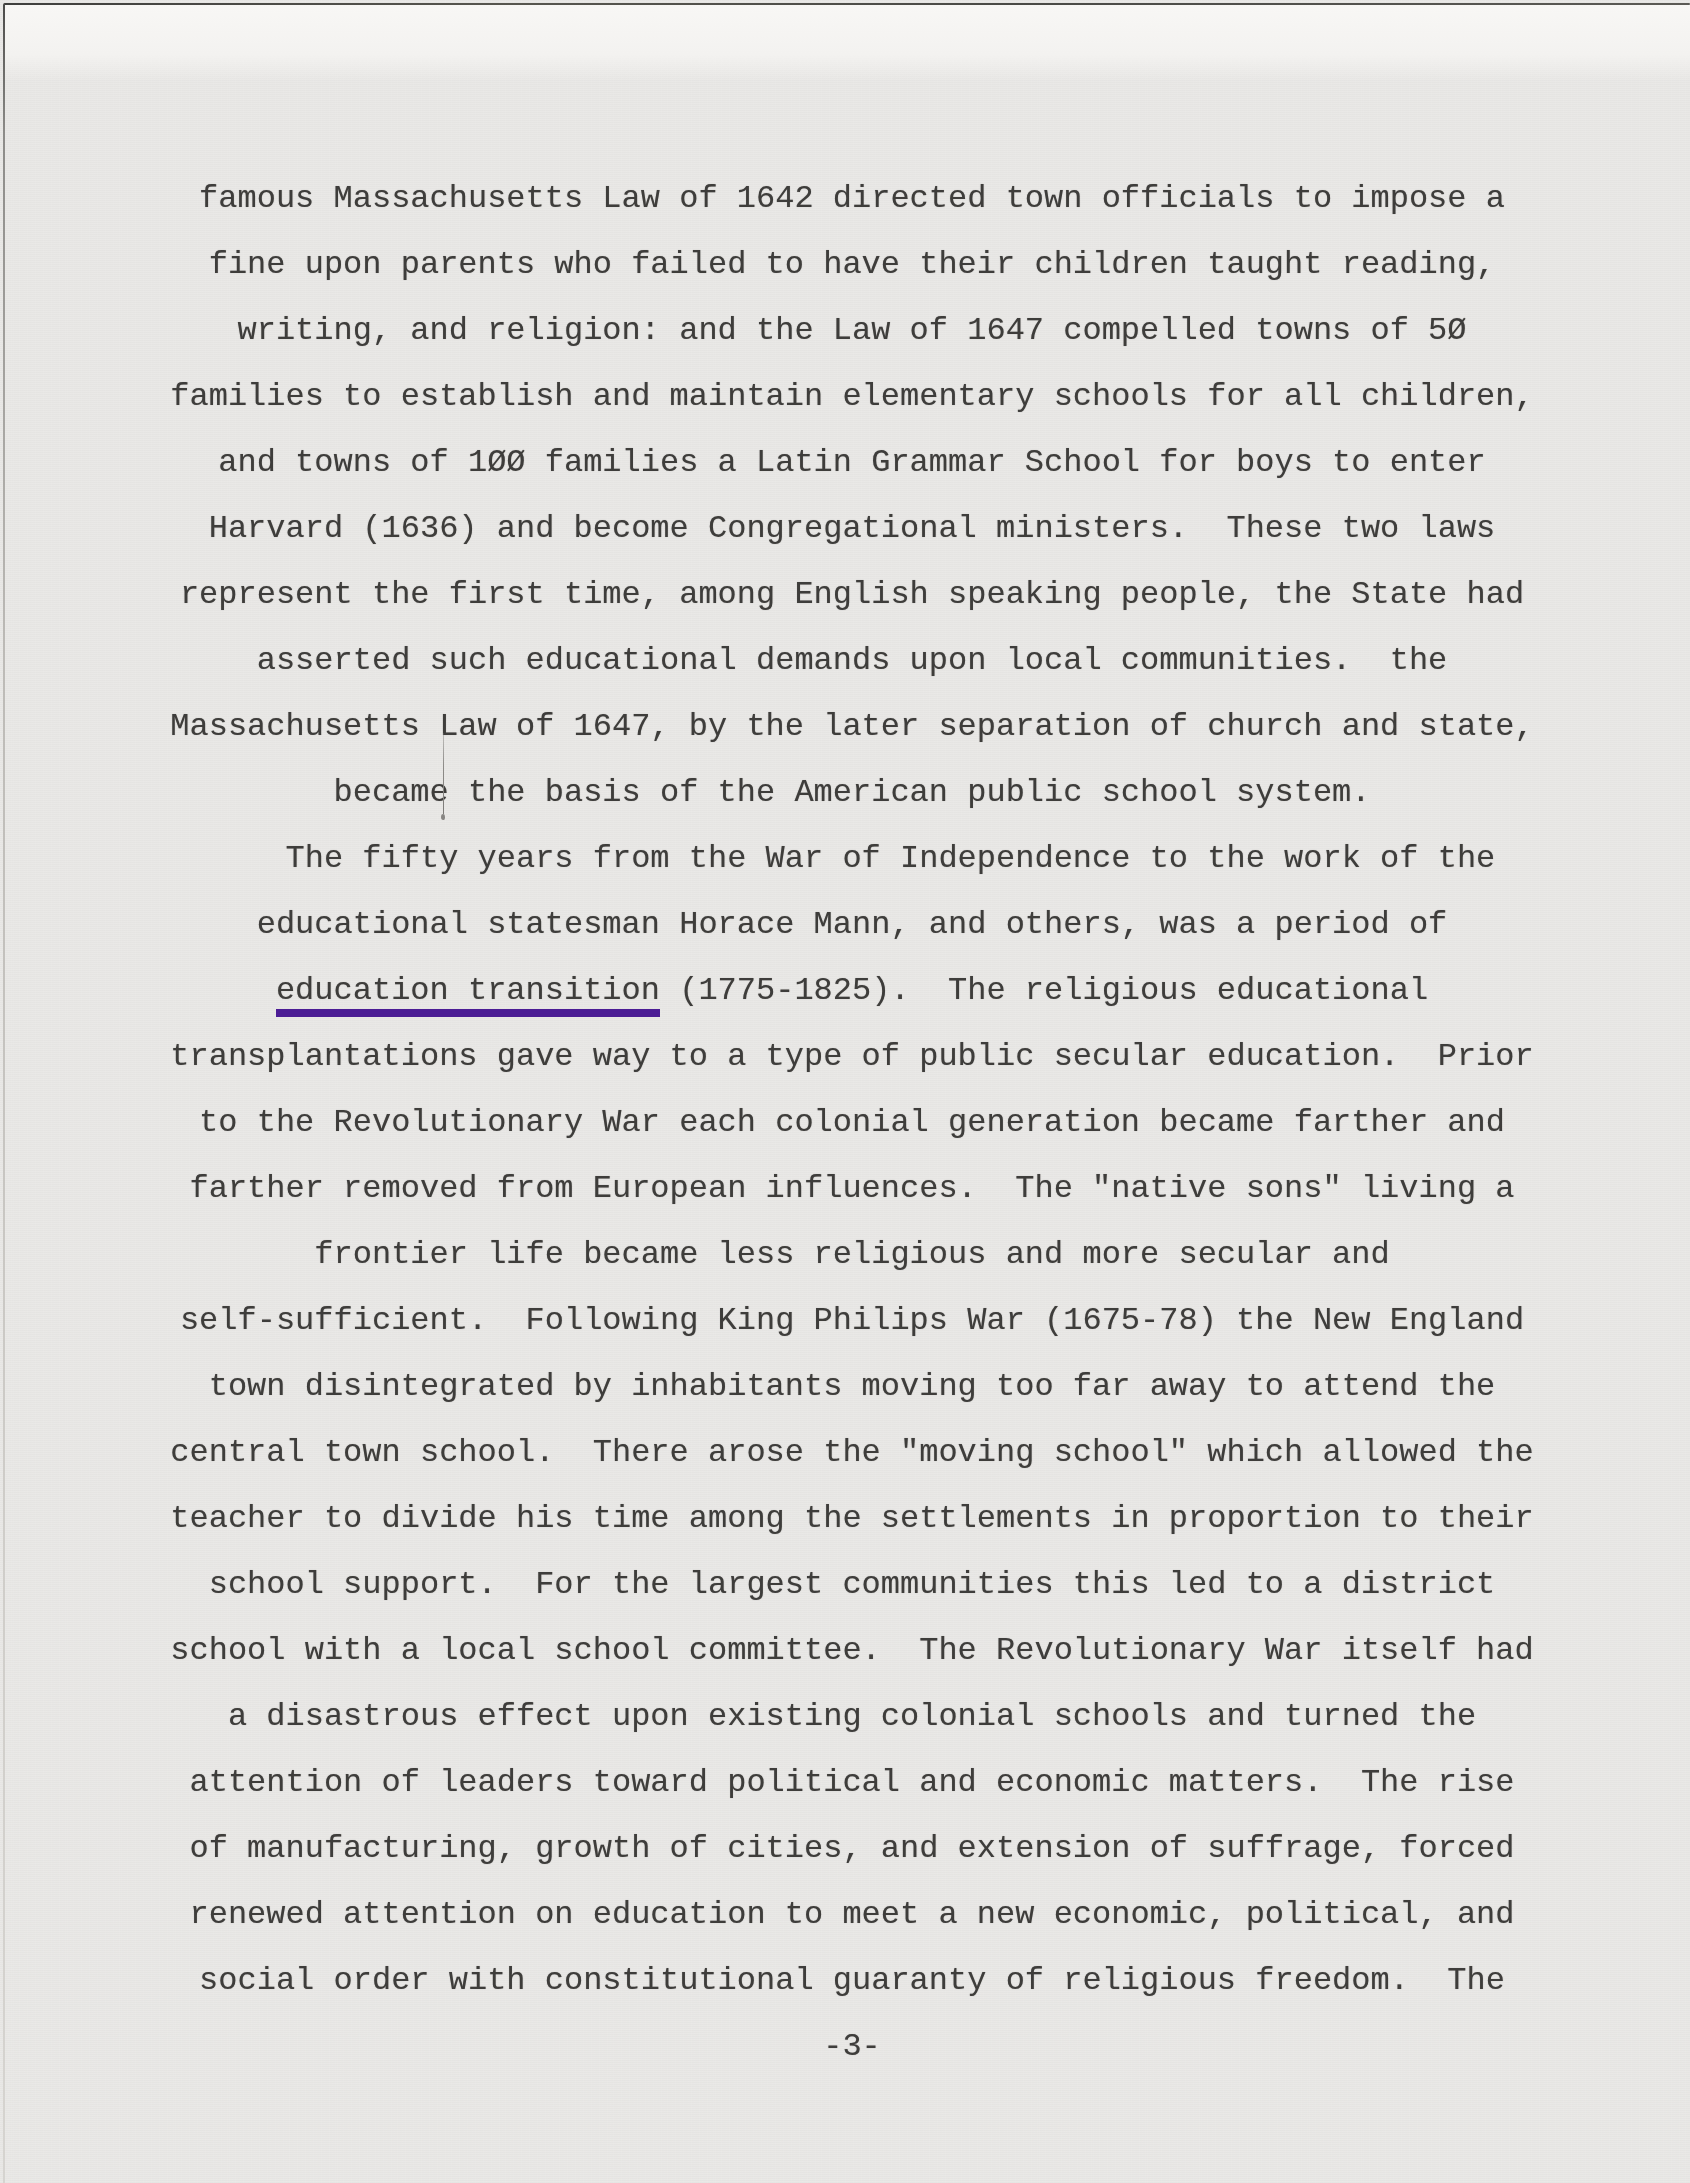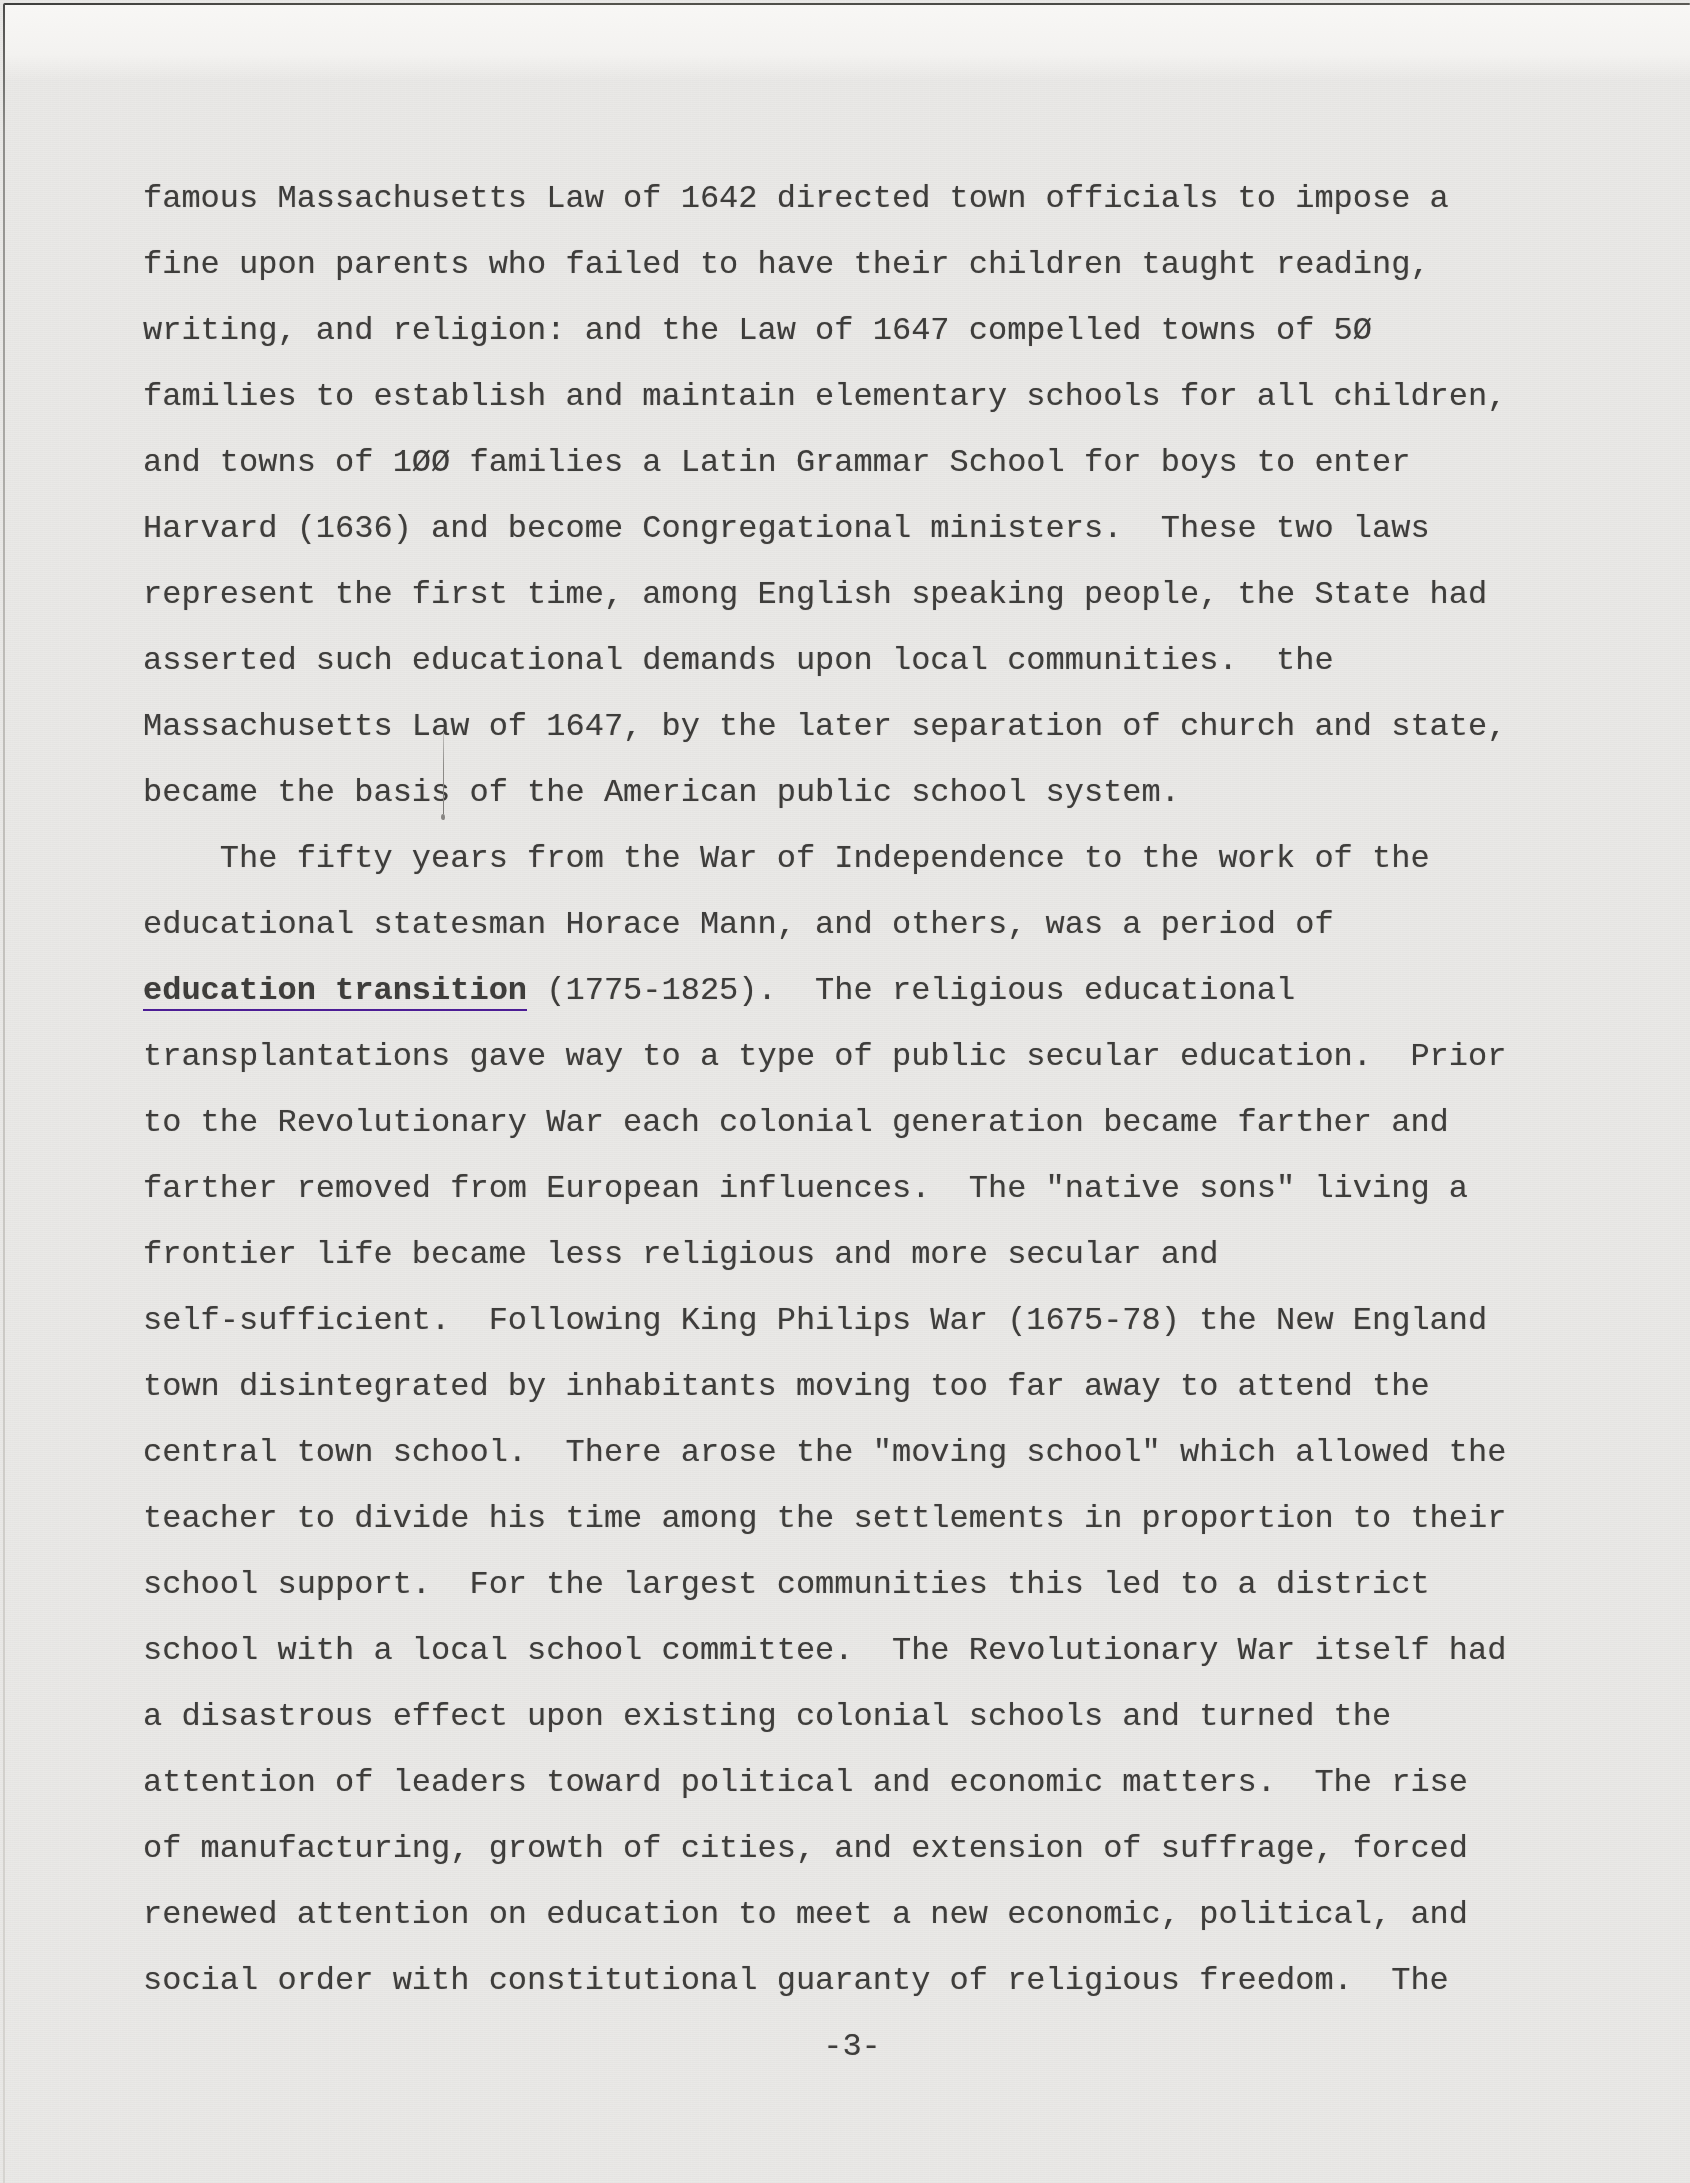--- a/index.html
+++ b/index.html
@@ -58,23 +58,23 @@
     position: absolute;
     top: 166px;
     left: 143px;
     width: 1418px;
     font-size: 32px;
     line-height: 66px;
     color: #3e3d3b;
     text-shadow: 0 0 1px rgba(62,61,59,0.38);
     white-space: pre;
   }
-  .line { height: 66px; }
+  .line { height: 66px; text-align: center; }
   .line.center { text-align: center; white-space: normal; }
-  .u { border-bottom: 2px solid #4c1d95; font-weight: bold; }
+  .u { border-bottom: 8px solid #4c1d95; }
   
   .artifact-vline {
     position: absolute;
     left: 443px;
     top: 733px;
     width: 1.3px;
     height: 81px;
     background: linear-gradient(180deg, rgba(120,118,115,0.35) 0%, #8e8c89 40%, #7d7b78 100%);
   }
   .artifact-dot {

